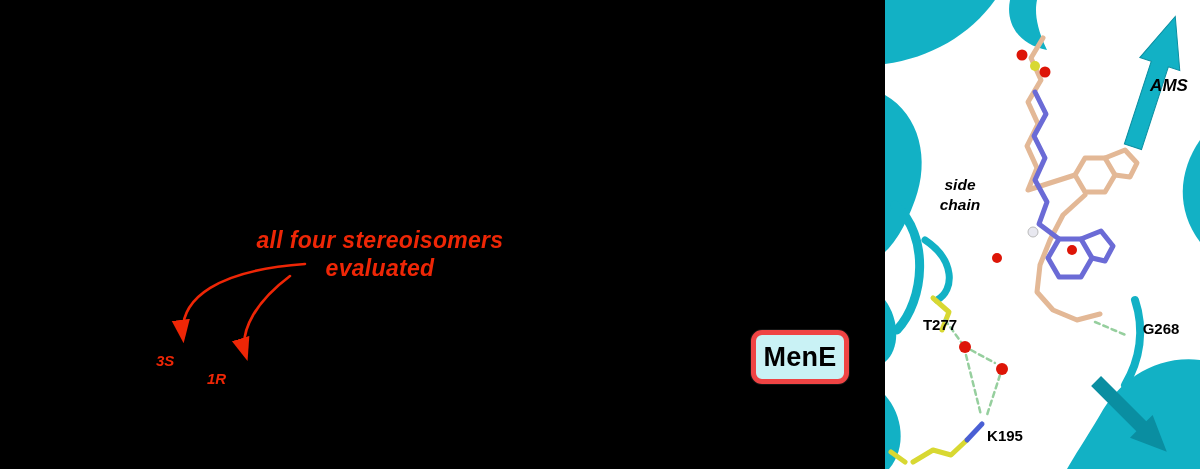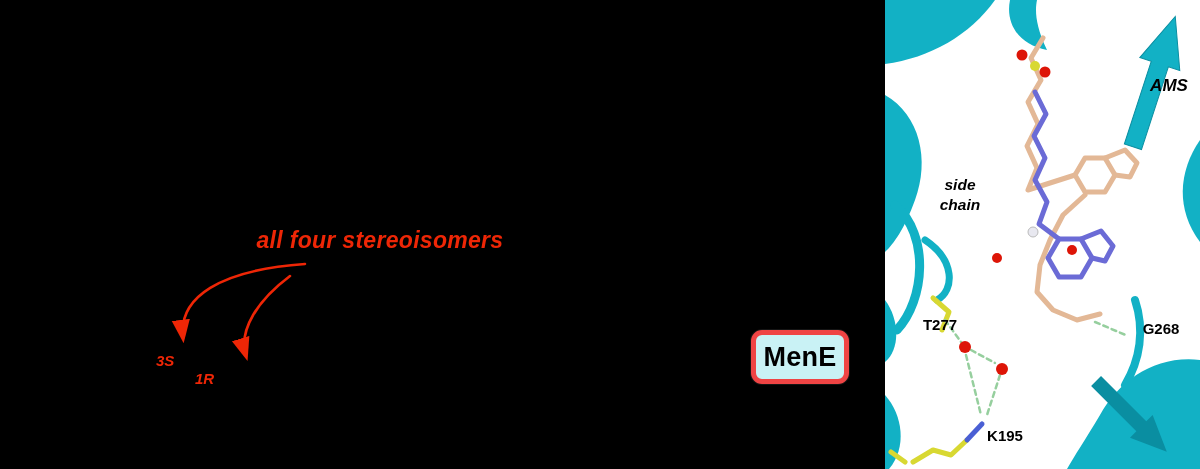--- a/index.html
+++ b/index.html
@@ -21,21 +21,21 @@
     letter-spacing:.3px;
   }
   .annotation-arrows{position:absolute;left:140px;top:252px;}
   .red-arrow{stroke:var(--annotation-red,#ee2606);stroke-width:2.6;fill:none;stroke-linecap:round;}
   .red-fill{fill:var(--annotation-red,#ee2606);}
   .stereo-label{
     position:absolute;color:var(--annotation-red,#ee2606);
     font-weight:bold;font-style:italic;font-size:15px;
   }
   .label-3s{left:156px;top:352px;}
-  .label-1r{left:195px;top:370px;}
+  .label-1r{left:207px;top:370px;}
   .mene-box{
     position:absolute;left:751px;top:330px;width:98px;height:54px;
     background:var(--badge-fill,#c9f2f5);
     border:5px solid #ef4444;border-radius:11px;
     box-sizing:border-box;
     display:flex;align-items:center;justify-content:center;
     box-shadow:0 0 0 1px rgba(255,255,255,.08);
   }
   .mene-box span{
     color:var(--badge-text,#000);font-weight:bold;font-size:27px;letter-spacing:.2px;
@@ -57,20 +57,21 @@
 </style>
 </head>
 <body>
 
 <div class="figure">
 
   <div class="scheme-area">
 
     <div class="stereo-note">
       <div>all four stereoisomers</div>
+      <div>evaluated</div>
     </div>
 
     <svg class="annotation-arrows" width="240" height="150" viewBox="0 0 240 150">
       <defs>
         <marker id="ah" markerWidth="9" markerHeight="8" refX="7" refY="3.5" orient="auto">
           <path class="red-fill" d="M0,0 L9,3.5 L0,7 Z"></path>
         </marker>
       </defs>
       <path class="red-arrow" d="M165,12 C80,18 38,45 43,86" marker-end="url(#ah)"></path>
       <path class="red-arrow" d="M150,24 C118,48 98,78 106,104" marker-end="url(#ah)"></path>

